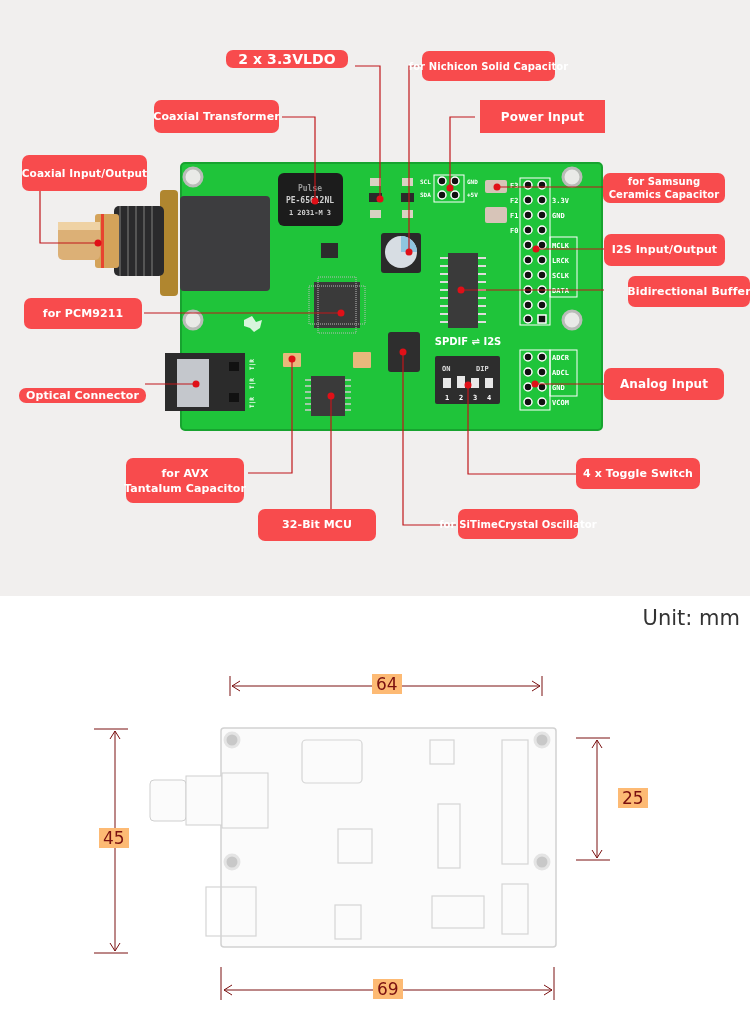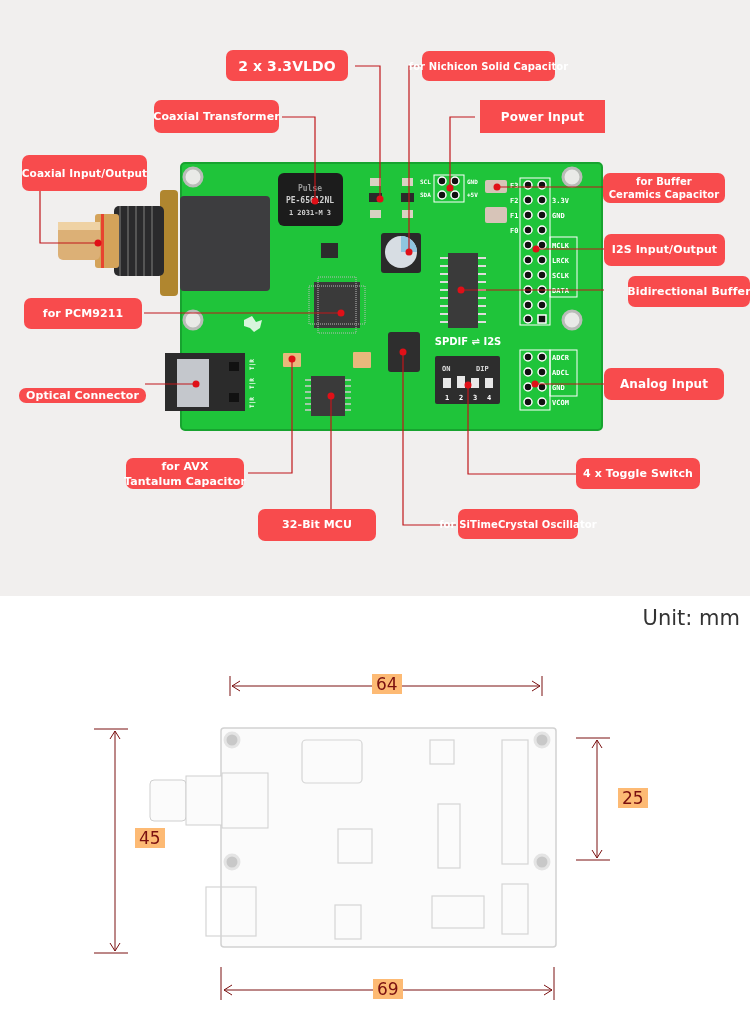--- a/index.html
+++ b/index.html
@@ -265,35 +265,35 @@
     <circle cx="341" cy="313" r="3.5"></circle>
     <circle cx="196" cy="384" r="3.5"></circle>
     <circle cx="535" cy="384" r="3.5"></circle>
     <circle cx="292" cy="359" r="3.5"></circle>
     <circle cx="468" cy="385" r="3.5"></circle>
     <circle cx="331" cy="396" r="3.5"></circle>
     <circle cx="403" cy="352" r="3.5"></circle>
   </g>
 </svg>
 
-<div class="callout big" style="left:226px;top:50px;width:122px;height:31px;text-align:right;">2 x 3.3VLDO</div>
+<div class="callout big" style="left:226px;top:50px;width:122px;height:18px;text-align:right;">2 x 3.3VLDO</div>
 <div class="callout sm" style="left:422px;top:51px;width:133px;height:30px;">for Nichicon Solid Capacitor</div>
 <div class="callout" style="left:154px;top:100px;width:125px;height:33px;">Coaxial Transformer</div>
 <div class="callout sq" style="left:480px;top:100px;width:125px;height:33px;font-size:12px;">Power Input</div>
 <div class="callout" style="left:22px;top:155px;width:125px;height:36px;font-size:10.5px;">Coaxial Input/Output</div>
 <div class="callout sm" style="left:603px;top:173px;width:122px;height:30px;flex-direction:column;">
-  <span>for Buffer</span>
+  <span>for Samsung</span>
   <span>Ceramics Capacitor</span>
 </div>
 <div class="callout" style="left:604px;top:234px;width:121px;height:32px;">I2S Input/Output</div>
 <div class="callout" style="left:604px;top:276px;width:122px;height:31px;margin-left:24px;">Bidirectional Buffer</div>
 <div class="callout" style="left:24px;top:298px;width:118px;height:31px;">for PCM9211</div>
 <div class="callout" style="left:19px;top:388px;width:127px;height:15px;">Optical Connector</div>
 <div class="callout big" style="left:604px;top:368px;width:120px;height:32px;font-size:12px;">Analog Input</div>
-<div class="callout" style="left:126px;top:458px;width:118px;height:31px;flex-direction:column;line-height:15px;">
+<div class="callout" style="left:126px;top:458px;width:118px;height:45px;flex-direction:column;line-height:15px;">
   <span>for AVX</span>
   <span>Tantalum Capacitor</span>
 </div>
 <div class="callout" style="left:576px;top:458px;width:124px;height:31px;">4 x Toggle Switch</div>
 <div class="callout" style="left:258px;top:509px;width:118px;height:32px;">32-Bit MCU</div>
 <div class="callout sm" style="left:458px;top:509px;width:120px;height:30px;flex-direction:row;">
   <span>for SiTime</span>
   <span>Crystal Oscillator</span>
 </div>
 
@@ -350,14 +350,14 @@
     <line x1="576" y1="738" x2="610" y2="738"></line>
     <line x1="576" y1="860" x2="610" y2="860"></line>
     <line x1="597" y1="740" x2="597" y2="858"></line>
     <polyline points="592,748 597,740 602,748"></polyline>
     <polyline points="592,850 597,858 602,850"></polyline>
   </g>
 </svg>
 
 <div class="dim" style="left:372px;top:674px;">64</div>
 <div class="dim" style="left:373px;top:979px;">69</div>
-<div class="dim" style="left:99px;top:828px;margin-left:36px;">45</div>
+<div class="dim" style="left:99px;top:828px;">45</div>
 <div class="dim" style="left:582px;top:788px;margin-left:36px;">25</div>
 
 </body></html>

